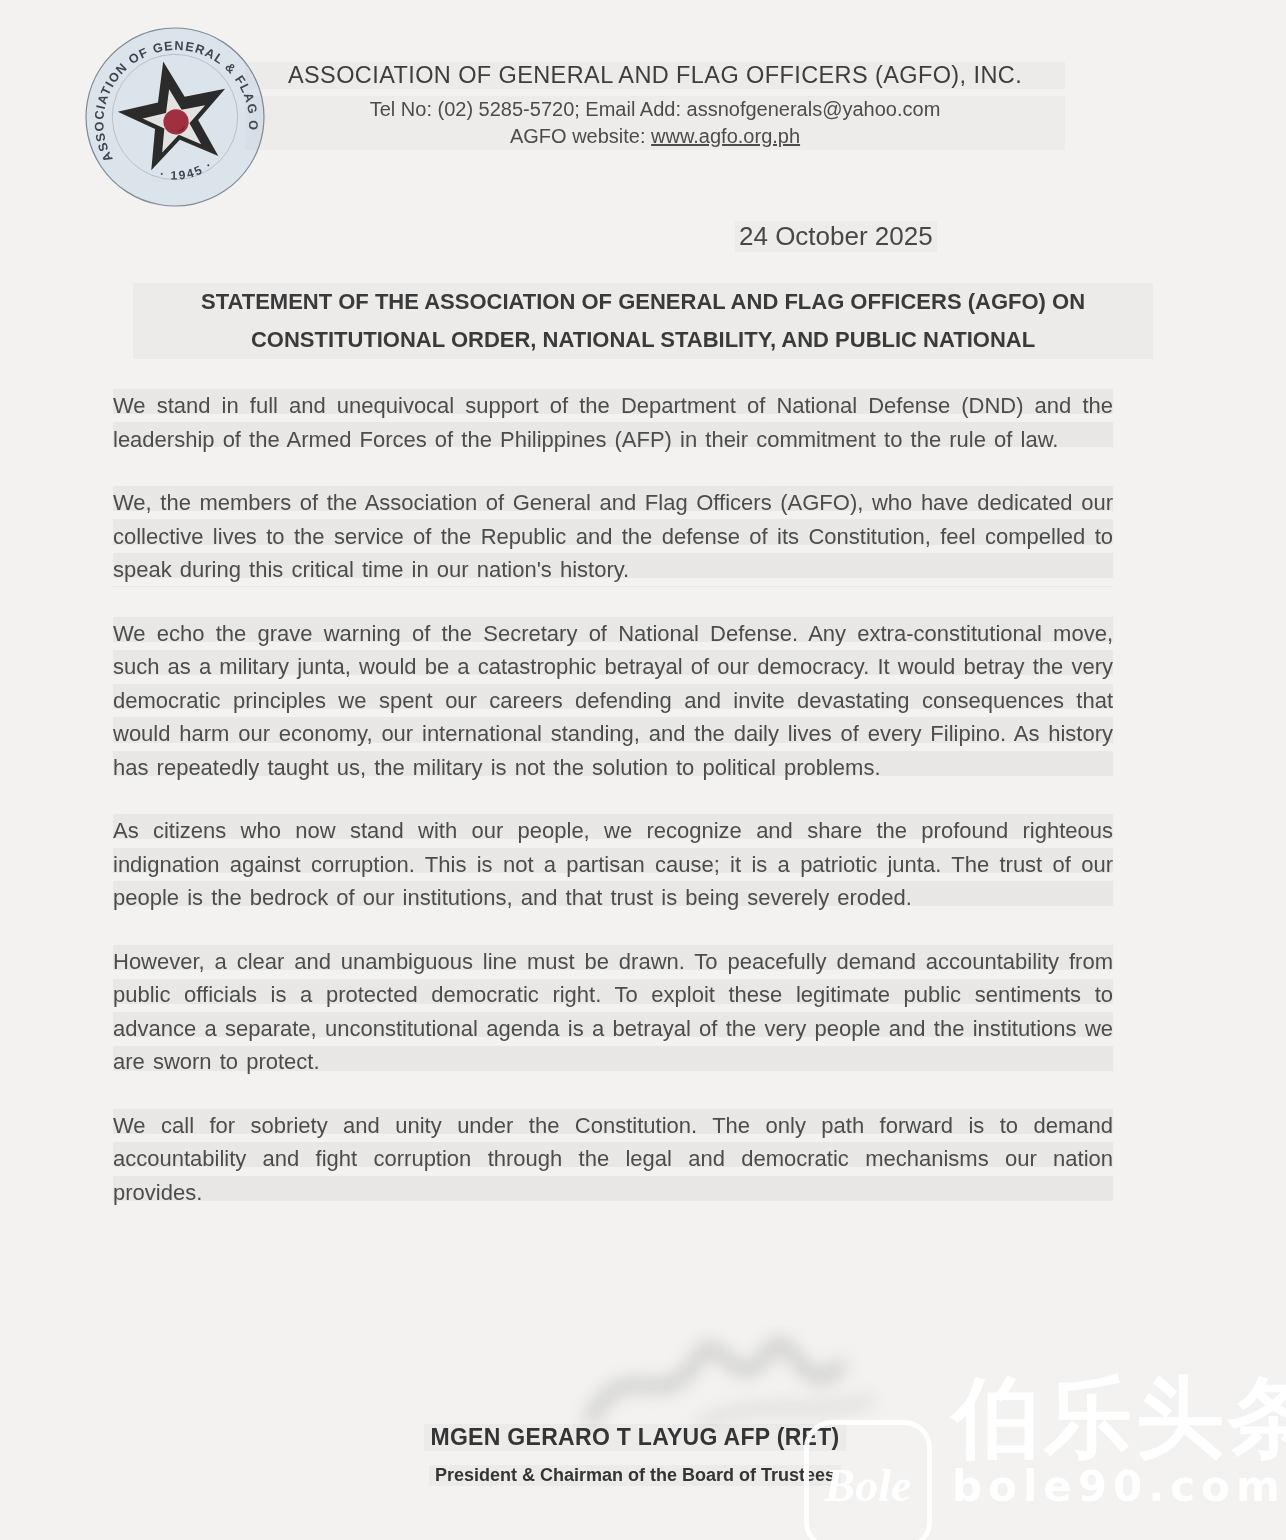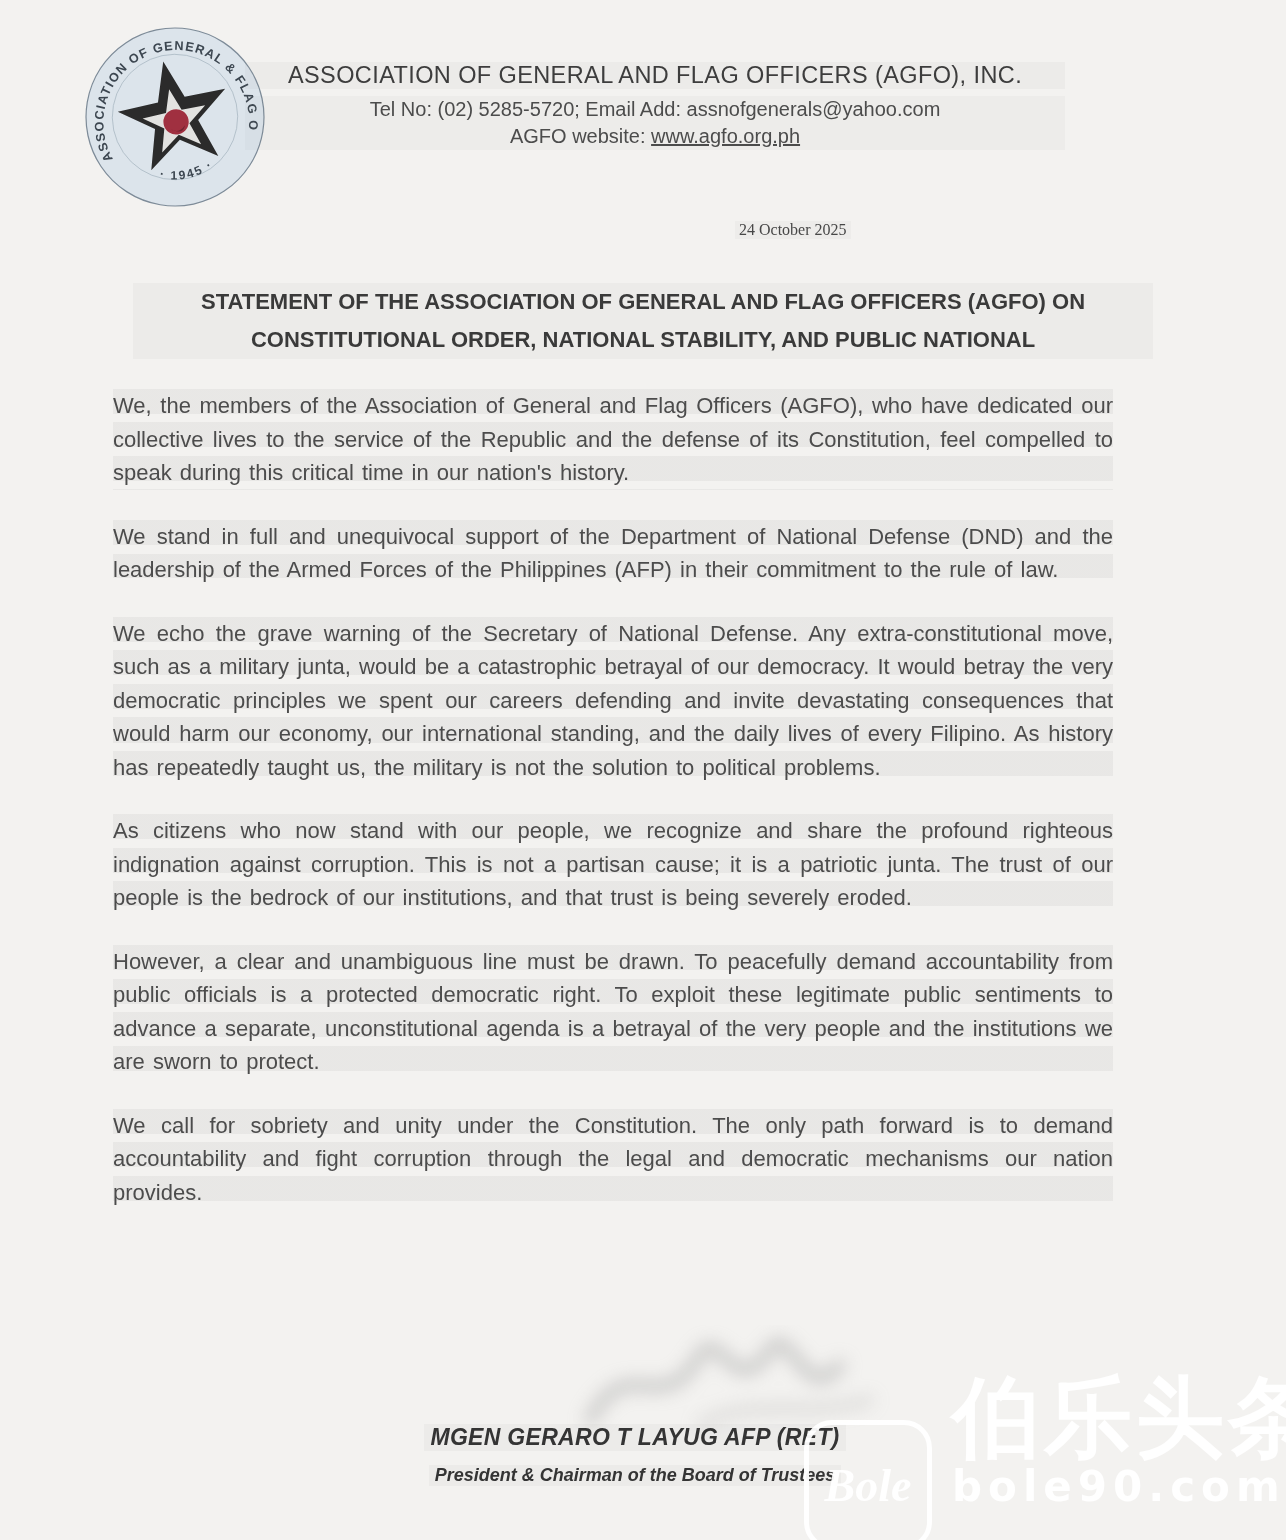--- a/index.html
+++ b/index.html
@@ -25,22 +25,22 @@
     font-size:23.5px;font-weight:normal;color:#3d3d3d;letter-spacing:.4px;
     margin-bottom:7px;background:rgba(128,128,128,0.06);
   }
   .addr,.tel,.web{
     font-size:20px;color:#4c4c4c;line-height:27px;background:rgba(128,128,128,0.05);
   }
   .weblink{color:#4c4c4c;text-decoration:underline;cursor:pointer;text-align:right;}
 
   
   .date{
-    position:absolute;left:735px;top:221px;font-size:16px;color:#474747;
-    background:rgba(128,128,128,0.05);padding:0 4px;font-family:Liberation Serif, serif;
+    position:absolute;left:735px;top:221px;font-size:26px;color:#474747;
+    background:rgba(128,128,128,0.05);padding:0 4px;
   }
   .title{
     position:absolute;left:133px;top:283px;width:1020px;
     text-align:center;font-weight:bold;font-size:22px;line-height:38px;
     color:#3a3a3a;background:rgba(128,128,128,0.06);
   }
 
   
   .bodytext{
     position:absolute;left:113px;top:389px;width:1000px;
@@ -58,21 +58,21 @@
     );
   }
 
   
   .sigblur{
     position:absolute;left:520px;top:1325px;width:460px;height:115px;
     opacity:.5;
   }
   .sigblock{
     position:absolute;left:0;top:1424px;width:1270px;text-align:center;
-    font-weight:bold;color:#343434;font-style:italic;
+    font-weight:bold;color:#343434;
   }
   .signame{font-size:23px;letter-spacing:.3px;background:rgba(128,128,128,0.06);display:inline-block;padding:0 6px;}
   .sigtitle{font-size:18px;margin-top:14px;background:rgba(128,128,128,0.06);display:inline-block;padding:0 6px;}
 
   
   .watermark{
     position:absolute;right:-34px;bottom:-10px;
     display:flex;align-items:flex-start;gap:20px;
     color:rgba(255,255,255,0.95);
   }
@@ -126,22 +126,22 @@
     <div class="web">
       <span>AGFO website: </span><a class="weblink">www.agfo.org.ph</a>
     </div>
   </div>
 
   <div class="date">24 October 2025</div>
 
   <div class="title">STATEMENT OF THE ASSOCIATION OF GENERAL AND FLAG OFFICERS (AGFO) ON CONSTITUTIONAL ORDER, NATIONAL STABILITY, AND PUBLIC NATIONAL</div>
 
   <div class="bodytext">
+    <p>We stand in full and unequivocal support of the Department of National Defense (DND) and the leadership of the Armed Forces of the Philippines (AFP) in their commitment to the rule of law.</p>
     <p>We, the members of the Association of General and Flag Officers (AGFO), who have dedicated our collective lives to the service of the Republic and the defense of its Constitution, feel compelled to speak during this critical time in our nation's history.</p>
-    <p>We stand in full and unequivocal support of the Department of National Defense (DND) and the leadership of the Armed Forces of the Philippines (AFP) in their commitment to the rule of law.</p>
     <p>We echo the grave warning of the Secretary of National Defense. Any extra-constitutional move, such as a military junta, would be a catastrophic betrayal of our democracy. It would betray the very democratic principles we spent our careers defending and invite devastating consequences that would harm our economy, our international standing, and the daily lives of every Filipino. As history has repeatedly taught us, the military is not the solution to political problems.</p>
     <p>As citizens who now stand with our people, we recognize and share the profound righteous indignation against corruption. This is not a partisan cause; it is a patriotic junta. The trust of our people is the bedrock of our institutions, and that trust is being severely eroded.</p>
     <p>However, a clear and unambiguous line must be drawn. To peacefully demand accountability from public officials is a protected democratic right. To exploit these legitimate public sentiments to advance a separate, unconstitutional agenda is a betrayal of the very people and the institutions we are sworn to protect.</p>
     <p>We call for sobriety and unity under the Constitution. The only path forward is to demand accountability and fight corruption through the legal and democratic mechanisms our nation provides.</p>
   </div>
 
   <svg class="sigblur" viewBox="0 0 460 115" aria-hidden="true">
     <defs>
       <filter id="blurf" x="-30%" y="-30%" width="160%" height="160%">
         <feGaussianBlur stdDeviation="9"></feGaussianBlur>

